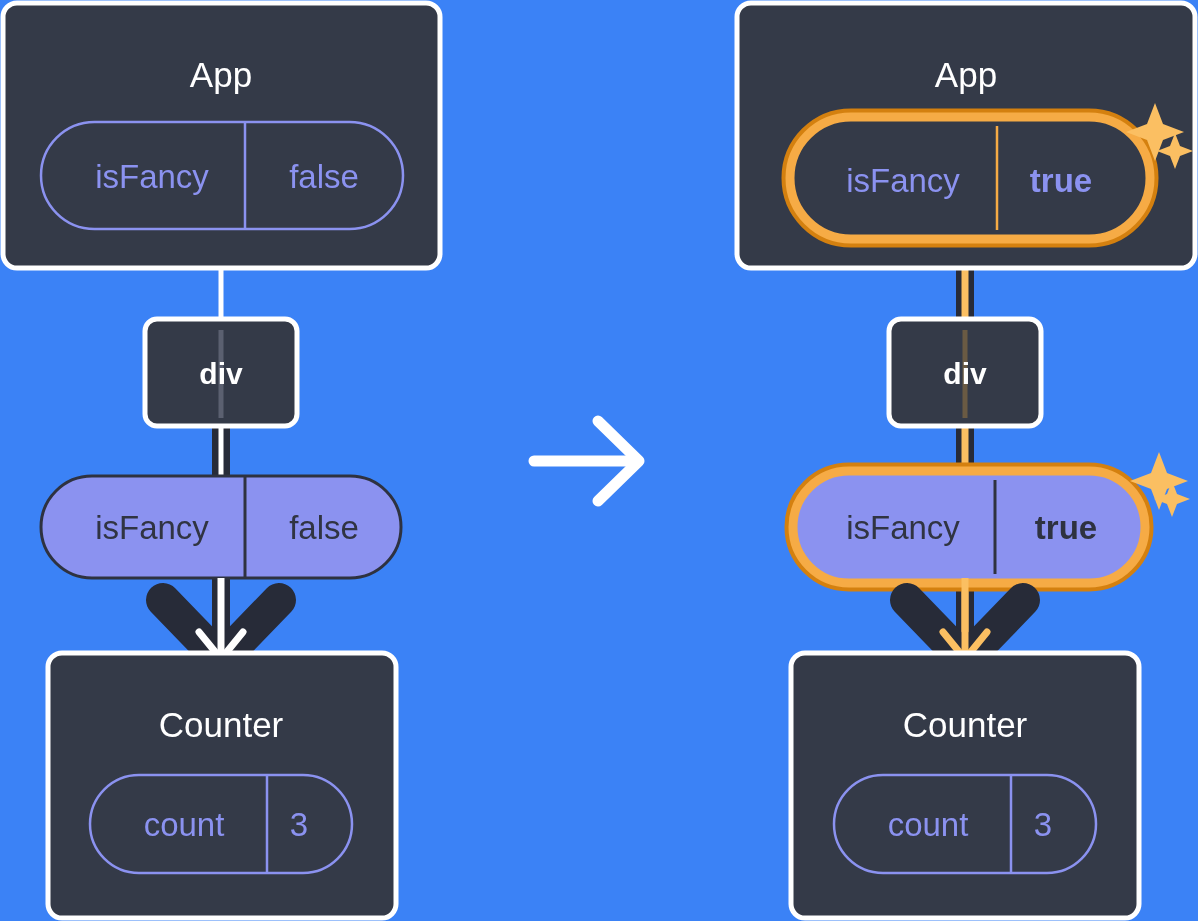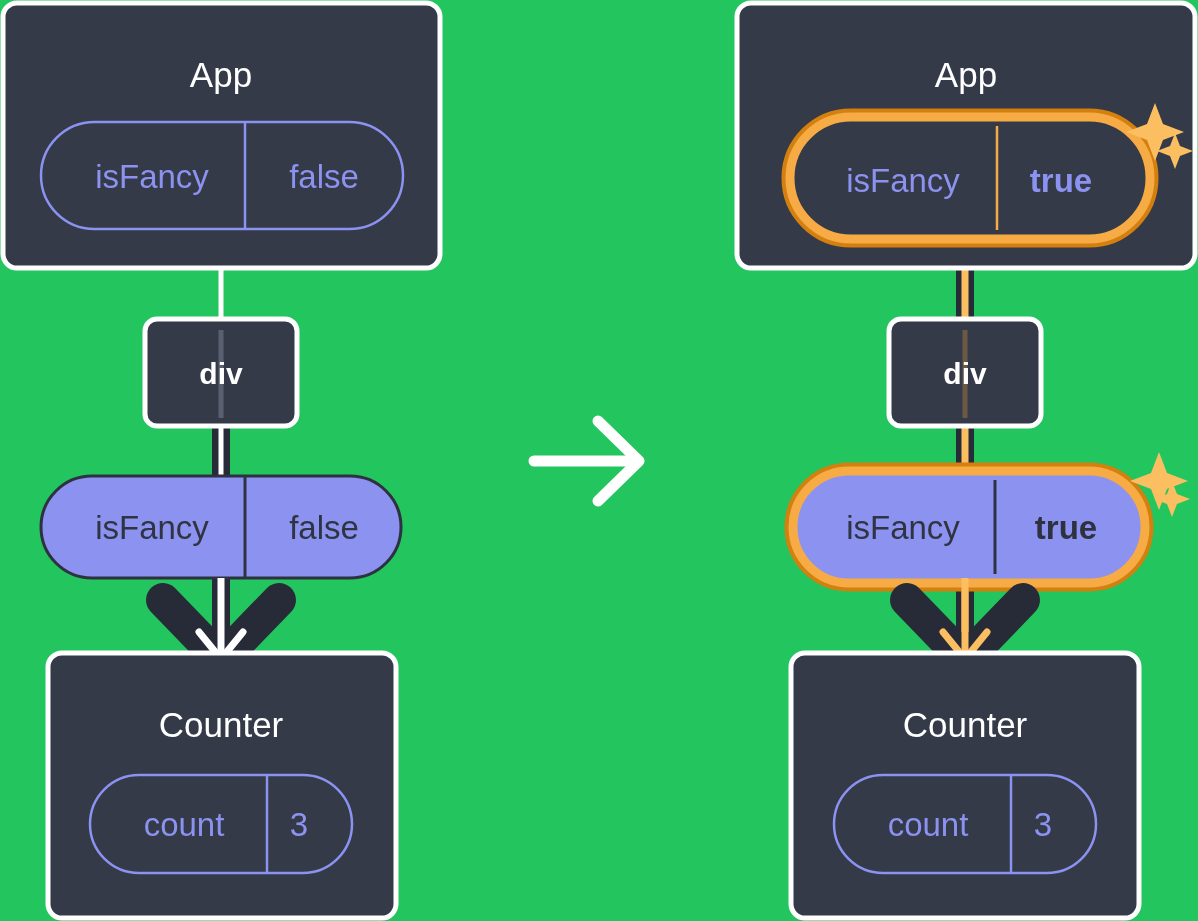--- a/index.html
+++ b/index.html
@@ -10,21 +10,21 @@
   body {
     width: 1198px;
     height: 921px;
     font-family: "Liberation Sans", sans-serif;
     overflow: hidden;
   }
   #stage {
     position: relative;
     width: 1198px;
     height: 921px;
-    background: #22c55e;
+    background: #3b82f6;
   }
   #stage svg.layer {
     position: absolute;
     left: 0;
     top: 0;
     width: 1198px;
     height: 921px;
   }
   .tx {
     font-family: "Liberation Sans", sans-serif;

